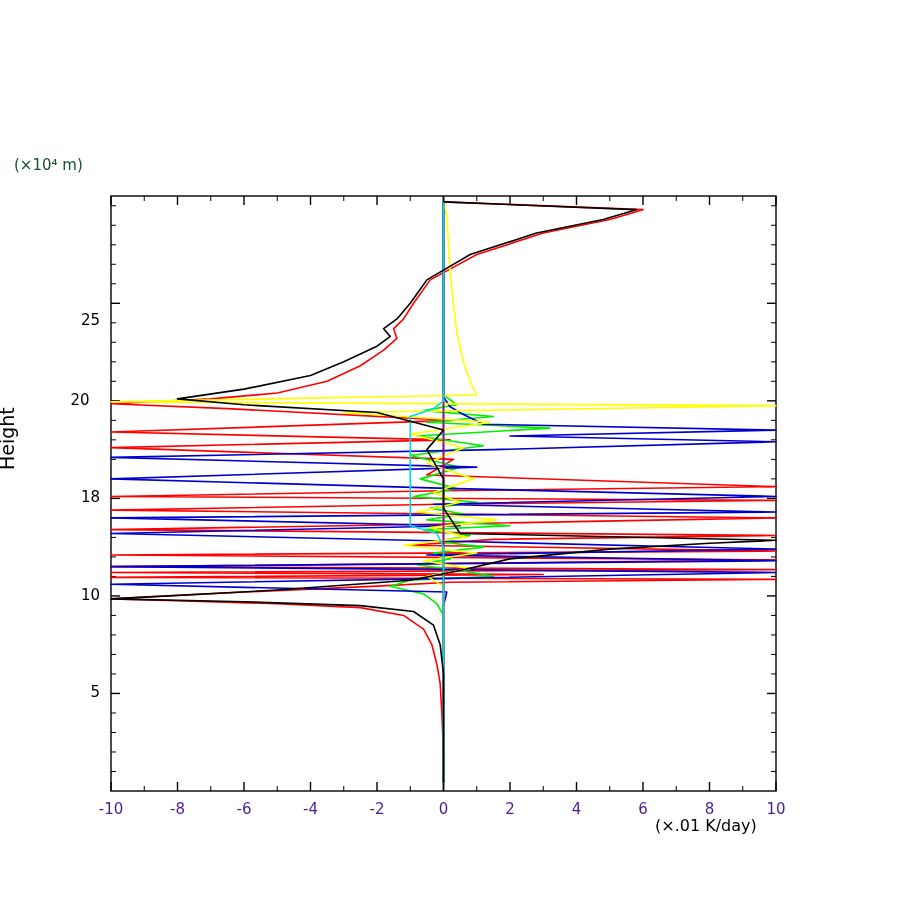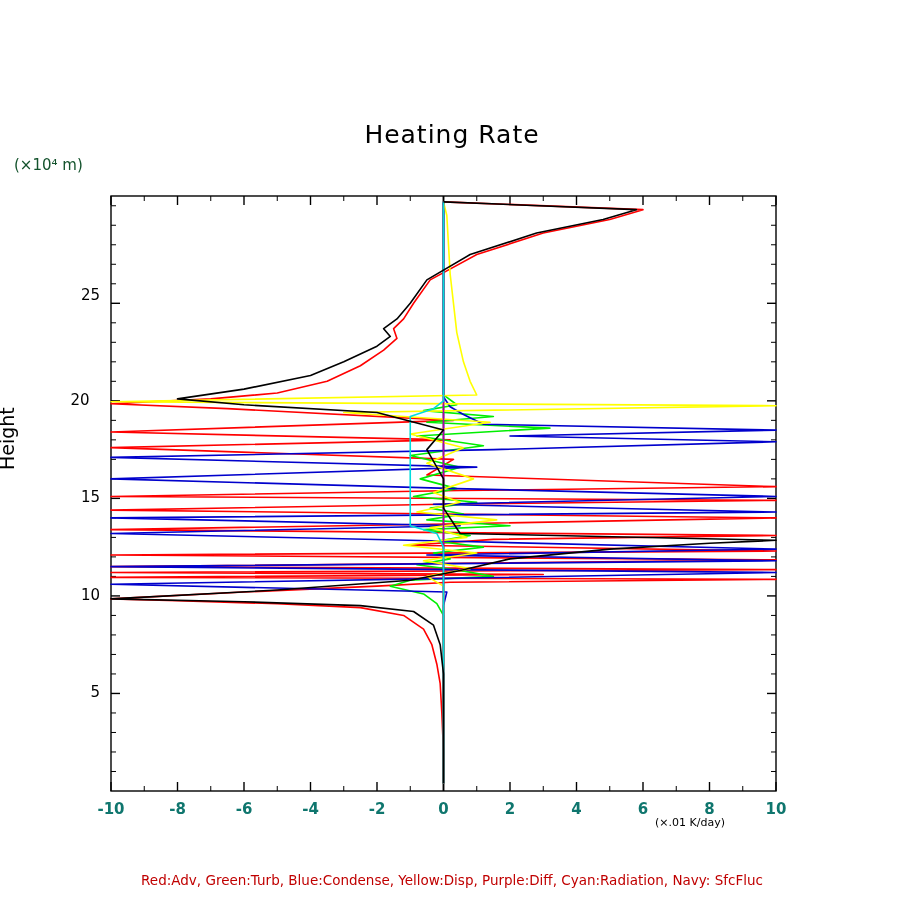--- a/index.html
+++ b/index.html
@@ -11,40 +11,39 @@
     font-size:25px;letter-spacing:1px;color:#000;
   }
   .ylabel-units{
     position:absolute;left:14px;top:156px;font-size:15px;color:#14532d;
   }
   .ylabel{
     position:absolute;left:-4px;top:470px;font-size:19px;color:#000;
     transform:rotate(-90deg);transform-origin:left top;white-space:nowrap;
   }
   .xlabel{
-    position:absolute;left:655px;top:816px;font-size:11px;color:#000;
+    position:absolute;left:655px;top:816px;font-size:16px;color:#000;
   }
   .legend{
     position:absolute;left:0;top:872px;width:904px;text-align:center;
     font-size:13.5px;color:#c00000;
   }
   .tick-label-y{
     position:absolute;font-size:15px;color:#000;text-align:right;width:40px;
   }
   .tick-label-x{
-    position:absolute;font-size:15px;color:#0f766e;text-align:center;width:50px;font-weight:bold;
+    position:absolute;font-size:15px;color:#4c1d95;text-align:center;width:50px;
   }
   svg.plot{position:absolute;left:110px;top:195px;}
 </style>
 </head>
 <body>
 
 <div id="root">
 
-  <div class="title">Heating Rate</div>
 
   <div class="ylabel-units">
     <span>(×10⁴ m)</span>
   </div>
 
   <div class="ylabel">Height</div>
   <div class="xlabel">(×.01 K/day)</div>
 
   <svg class="plot" id="plotsvg" width="667" height="597">
       <rect x="1" y="1" width="665" height="595" fill="none" stroke="#000000" stroke-width="1.4"></rect>
@@ -153,31 +152,30 @@
       <line x1="333.5" y1="1" x2="333.5" y2="596" stroke="#000000" stroke-width="1.6"></line>
       <polyline points="333.50,588.20 333.50,556.98 331.84,517.97 330.18,488.70 326.85,469.20 321.86,449.69 313.55,434.08 293.60,420.43 250.38,412.62 167.25,408.72 67.50,405.80 1.00,403.84 134.00,397.02 267.00,391.16 340.15,387.26 666.00,384.34 1.00,382.39 433.25,379.46 1.00,377.51 666.00,374.58 1.00,371.66 400.00,367.75 666.00,364.83 1.00,359.95 666.00,356.05 300.25,350.20 383.37,344.34 666.00,340.44 1.00,334.59 350.13,328.74 666.00,322.89 1.00,315.08 333.50,309.23 666.00,305.33 1.00,301.43 350.13,295.57 666.00,291.67 316.88,279.97 343.48,264.36 1.00,252.66 340.15,244.85 1.00,237.05 343.48,225.34 117.37,213.64 1.00,208.76 100.75,203.89 167.25,198.03 217.13,186.33 250.38,170.72 273.65,155.11 286.95,143.41 283.63,133.66 293.60,123.90 303.57,108.30 320.20,84.89 366.75,59.52 433.25,38.07 499.75,24.41 533.00,14.66 333.50,6.85" fill="none" stroke="#ff0000" stroke-width="1.6" stroke-linejoin="round"></polyline>
       <polyline points="333.50,588.20 333.50,478.95 333.50,420.43 326.85,408.72 313.55,398.97 280.30,391.16 300.25,385.31 383.37,381.41 350.13,375.56 306.90,369.70 340.15,363.85 323.52,358.00 373.40,352.15 326.85,346.30 360.10,340.44 313.55,334.59 400.00,330.69 316.88,324.84 353.45,318.98 320.20,313.13 366.75,307.28 303.57,301.43 346.80,293.62 310.23,283.87 350.13,272.16 300.25,260.46 373.40,250.70 306.90,240.95 439.90,233.15 316.88,227.30 383.37,221.44 313.55,215.59 346.80,209.74 333.50,199.98 333.50,127.80 333.50,6.85" fill="none" stroke="#00ee00" stroke-width="1.6" stroke-linejoin="round"></polyline>
       <polyline points="333.50,588.20 333.50,410.67 336.82,397.02 1.00,389.21 340.15,383.36 666.00,377.51 1.00,371.66 666.00,365.80 316.88,359.95 666.00,354.10 343.48,346.30 1.00,338.49 350.13,330.69 1.00,322.89 666.00,317.03 323.52,309.23 666.00,301.43 346.80,293.62 1.00,283.87 366.75,272.16 1.00,262.41 383.37,254.61 666.00,246.80 400.00,240.95 666.00,235.10 373.40,229.25 353.45,219.49 340.15,211.69 333.50,201.93 333.50,6.85" fill="none" stroke="#0000cc" stroke-width="1.6" stroke-linejoin="round"></polyline>
       <polyline points="333.50,588.20 333.50,420.43 333.50,391.16 316.88,381.41 360.10,373.61 313.55,365.80 366.75,358.00 293.60,350.20 356.77,342.39 320.20,332.64 386.70,324.84 306.90,317.03 350.13,307.28 323.52,297.52 363.43,283.87 316.88,268.26 353.45,252.66 300.25,239.00 380.05,227.30 233.75,217.54 666.00,210.71 1.00,206.81 366.75,199.98 360.10,186.33 353.45,166.82 346.80,137.56 343.48,108.30 340.15,79.03 338.49,49.77 336.82,20.51 333.50,6.85" fill="none" stroke="#ffff00" stroke-width="1.6" stroke-linejoin="round"></polyline>
       <polyline points="333.50,588.20 333.50,303.38 333.50,6.85" fill="none" stroke="#aa00aa" stroke-width="1.6" stroke-linejoin="round"></polyline>
       <polyline points="333.50,588.20 333.50,352.15 326.85,338.49 300.25,330.69 300.25,254.61 300.25,221.44 323.52,213.64 333.50,205.84 333.50,6.85" fill="none" stroke="#00dddd" stroke-width="1.6" stroke-linejoin="round"></polyline>
       <polyline points="333.50,588.20 333.50,478.95 330.18,449.69 323.52,430.18 303.57,416.52 250.38,410.67 134.00,406.77 1.00,403.84 167.25,395.07 300.25,385.31 350.13,375.56 400.00,363.85 499.75,354.10 599.50,348.25 666.00,345.32 350.13,338.49 333.50,313.13 333.50,283.87 316.88,254.61 333.50,235.10 267.00,217.54 134.00,209.74 67.50,203.89 134.00,194.13 200.50,180.48 233.75,166.82 267.00,151.21 280.30,141.46 273.65,133.66 286.95,123.90 300.25,108.30 316.88,84.89 360.10,59.52 426.60,38.07 493.10,24.41 526.35,14.66 333.50,6.85" fill="none" stroke="#000000" stroke-width="1.6" stroke-linejoin="round"></polyline>
     </svg>
 
-  <div class="legend">Red:Adv,  Green:Turb,  Blue:Condense,  Yellow:Disp,  Purple:Diff,  Cyan:Radiation,  Navy: SfcFluc</div>
 
 <div class="tick-label-x" style="left: 86px; top: 800px;">-10</div>
     <div class="tick-label-x" style="left: 152.5px; top: 800px;">-8</div>
     <div class="tick-label-x" style="left: 219px; top: 800px;">-6</div>
     <div class="tick-label-x" style="left: 285.5px; top: 800px;">-4</div>
     <div class="tick-label-x" style="left: 352px; top: 800px;">-2</div>
     <div class="tick-label-x" style="left: 418.5px; top: 800px;">0</div>
     <div class="tick-label-x" style="left: 485px; top: 800px;">2</div>
     <div class="tick-label-x" style="left: 551.5px; top: 800px;">4</div>
     <div class="tick-label-x" style="left: 618px; top: 800px;">6</div>
     <div class="tick-label-x" style="left: 684.5px; top: 800px;">8</div>
     <div class="tick-label-x" style="left: 751px; top: 800px;">10</div>
     <div class="tick-label-y" style="left: 60px; top: 683.459px;">5</div>
     <div class="tick-label-y" style="left: 60px; top: 585.918px;">10</div>
-    <div class="tick-label-y" style="left: 60px; top: 488.377px;">15</div>
+    <div class="tick-label-y" style="left: 60px; top: 488.377px;">18</div>
     <div class="tick-label-y" style="left: 60px; top: 390.836px; text-align: center;">20</div>
-    <div class="tick-label-y" style="left: 60px; top: 286px;">25</div>
+    <div class="tick-label-y" style="left: 60px; top: 311px;">25</div>
   </div>
 
 </body></html>

